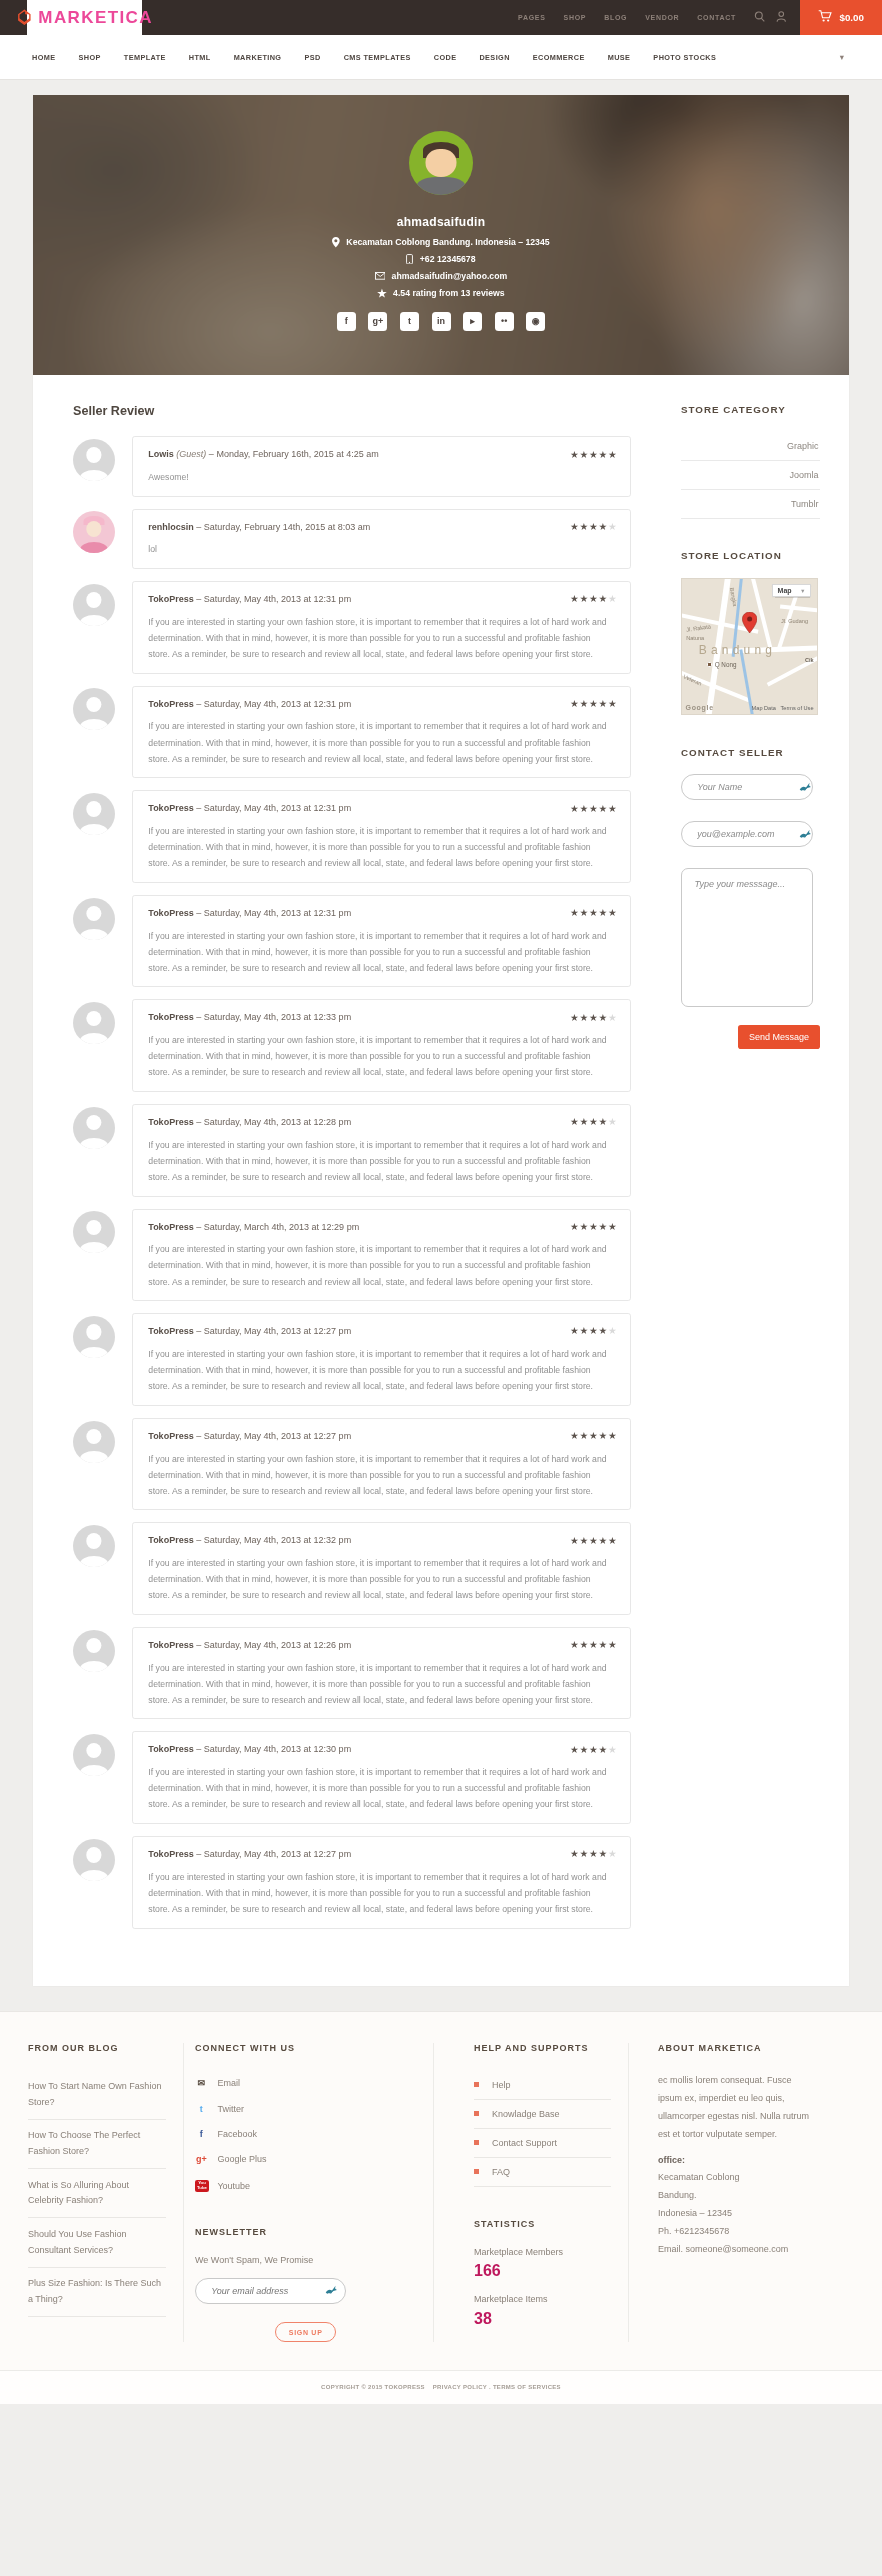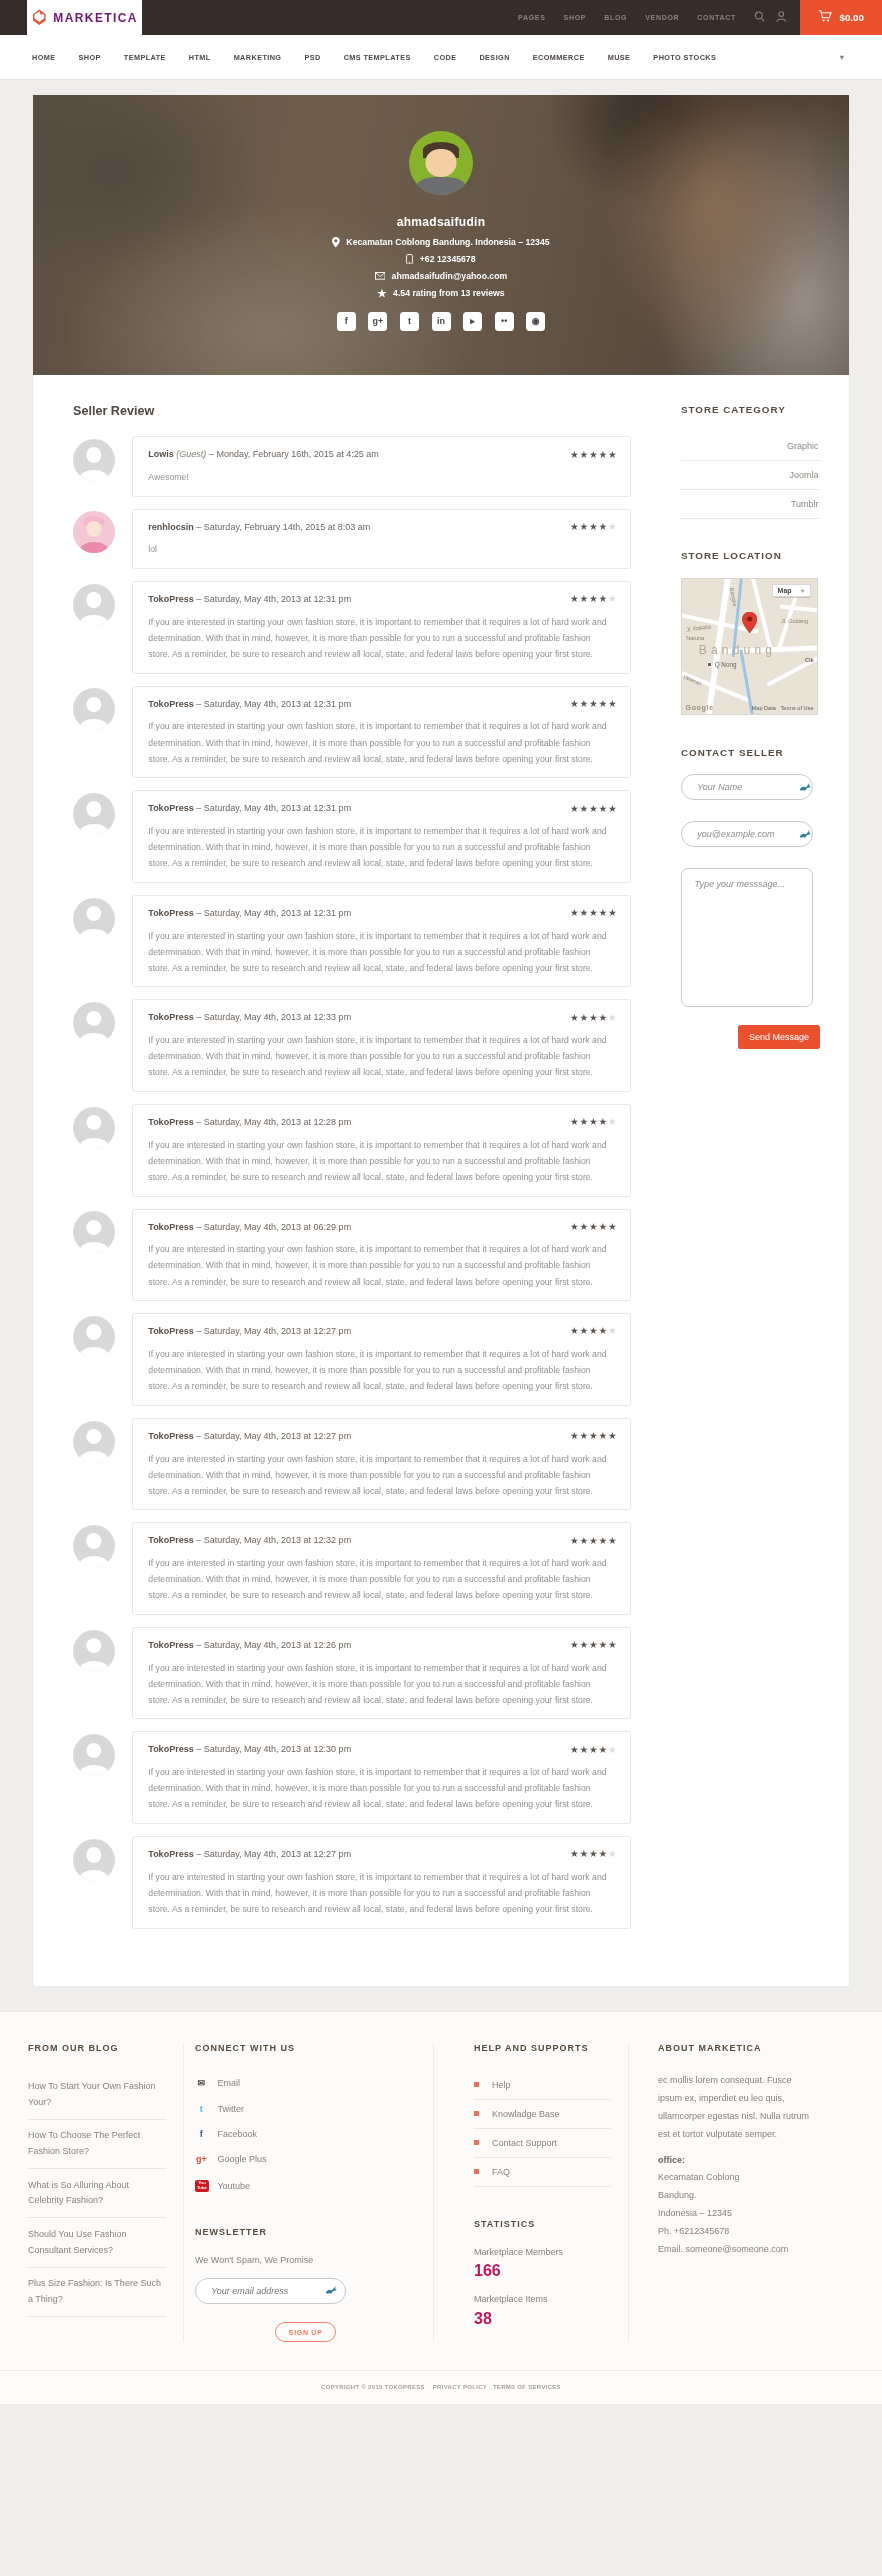--- a/index.html
+++ b/index.html
@@ -1,21 +1,21 @@
 <!DOCTYPE html>
 <html style="font-size:11px"><head>
 <meta charset="utf-8">
 <style>
   * { margin:0; padding:0; box-sizing:border-box; }
   body { width:882px; font-family:"Liberation Sans", sans-serif; background:#efeeec; color:#8f8f8f; }
 
   
   .topbar { height:35px; background:#362d2a; display:flex; align-items:center; position:relative; }
   .logo-block { width:115px; height:39px; background:#fff; margin-left:27px; display:flex; align-items:center; justify-content:center; gap:5.6px; position:relative; z-index:2; }
-  .logo-text { font-size:12px; font-weight:bold; letter-spacing:1.4px; color:#701a75; }
+  .logo-text { font-size:17px; font-weight:bold; letter-spacing:1.4px; color:#ec4899; }
   .tag-icon svg { display:block; }
   .topnav { margin-left:auto; display:flex; align-items:center; gap:18px; }
   .topnav a { font-size:7px; font-weight:bold; letter-spacing:0.7px; color:#8d8079; text-decoration:none; }
   .top-icons { display:flex; align-items:center; gap:11px; margin:0 14px 0 18px; }
   .top-icons .ic { color:#8d8079; }
   .cart-btn { height:35px; background:#e8502e; color:#fff; display:flex; align-items:center; gap:7px; padding:0 18px; font-size:9.8px; font-weight:bold; }
 
   
   .mainnav { background:#fff; height:45px; display:flex; align-items:center; padding:0 32px; border-bottom:0.7px solid #e5e3e0; position:relative; }
   .mainnav a { font-size:7.3px; font-weight:bold; letter-spacing:0.4px; color:#4e4641; text-decoration:none; margin-right:23px; }
@@ -391,21 +391,21 @@
             <div class="review">
               <div class="avatar avatar-default">
                 <span class="head"></span>
                 <span class="shoulders"></span>
               </div>
               <div class="review-box">
                 <div class="review-head">
                   <b>TokoPress</b>
                   <i></i>
                   <span>–</span>
-                  <span>Saturday, May 4th, 2013 at 06:29 pm</span>
+                  <span>Saturday, March 4th, 2013 at 12:29 pm</span>
                   <span class="stars"><span class="star filled">★</span><span class="star filled">★</span><span class="star filled">★</span><span class="star filled">★</span><span class="star filled">★</span></span>
                 </div>
                 <div class="review-body">If you are interested in starting your own fashion store, it is important to remember that it requires a lot of hard work and determination. With that in mind, however, it is more than possible for you to run a successful and profitable fashion store. As a reminder, be sure to research and review all local, state, and federal laws before opening your first store.</div>
               </div>
             </div>
 
             <div class="review">
               <div class="avatar avatar-default">
                 <span class="head"></span>
                 <span class="shoulders"></span>
@@ -578,21 +578,21 @@
       </aside>
     </div>
   </div>
 </div>
 
 <footer>
   <div class="fcol fcol1">
     <div class="f-h">FROM OUR BLOG</div>
     <div>
 
-    <div class="blog-item">How To Start Your Own Fashion Your?</div>
+    <div class="blog-item">How To Start Name Own Fashion Store?</div>
         <div class="blog-item">How To Choose The Perfect Fashion Store?</div>
         <div class="blog-item">What is So Alluring About Celebrity Fashion?</div>
         <div class="blog-item">Should You Use Fashion Consultant Services?</div>
         <div class="blog-item">Plus Size Fashion: Is There Such a Thing?</div>
       </div>
   </div>
 
   <div class="fcol fcol2">
     <div class="f-h">CONNECT WITH US</div>
     <div>

